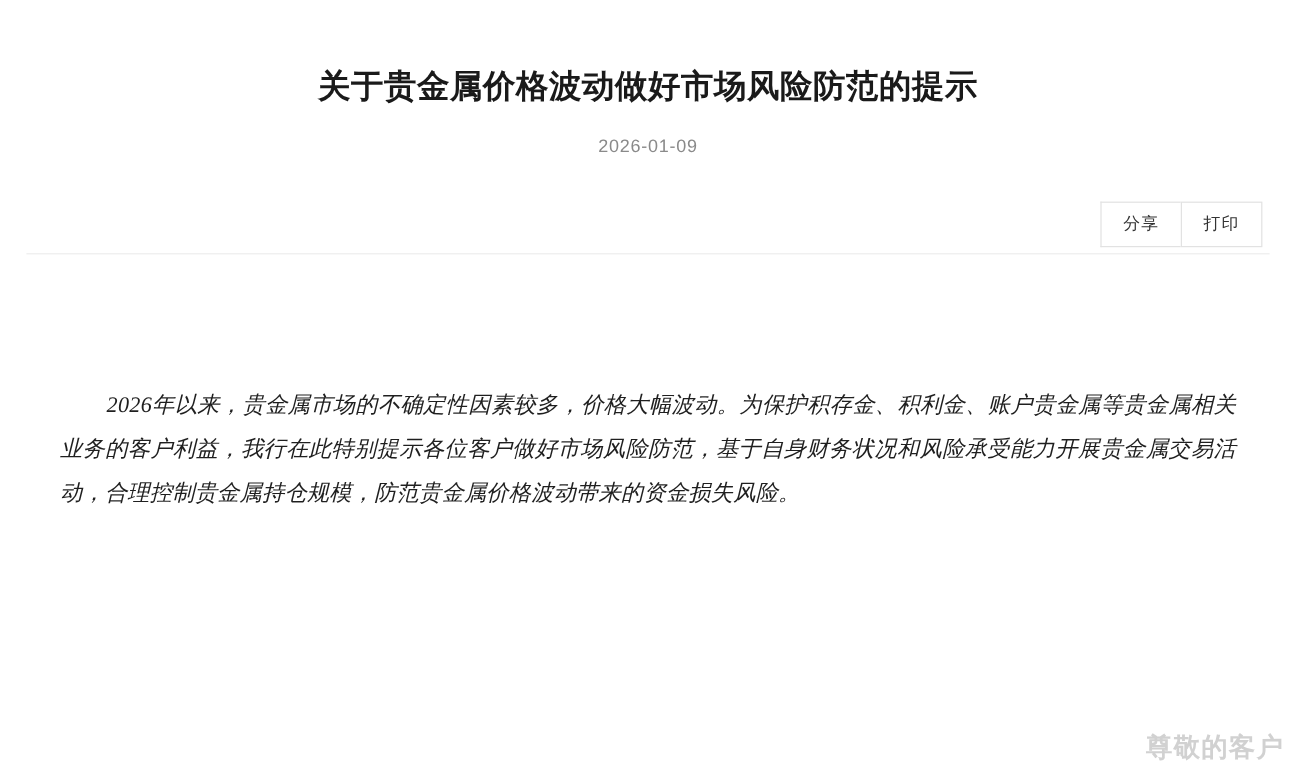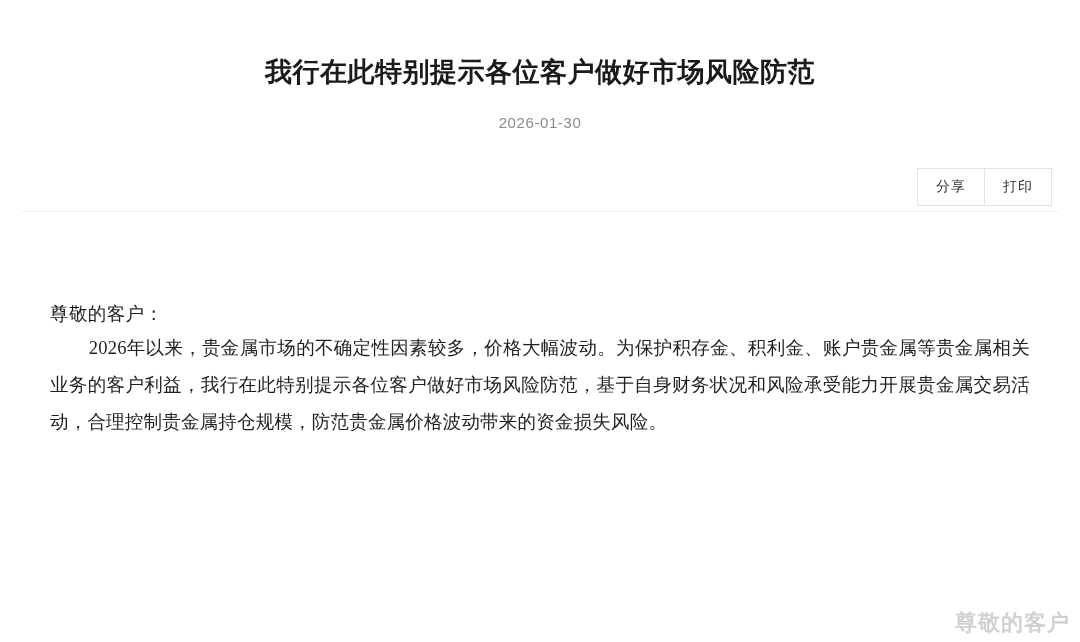--- a/index.html
+++ b/index.html
@@ -81,23 +81,25 @@
   .salutation {
     font-size: 18.5px;
     color: #1f1f1f;
     line-height: 1.6;
     letter-spacing: 0.4px;
   }
   .para {
     font-size: 18.5px;
     color: #1f1f1f;
     line-height: 2.0;
+    margin-top: 20px;
     text-indent: 2.1em;
     text-align: justify;
     letter-spacing: 0.2px;
+    font-style: italic;
   }
   .closing {
     font-size: 18.5px;
     color: #1f1f1f;
     margin-top: 24px;
     text-indent: 2.1em;
     letter-spacing: 0.4px;
   }
   .sign-block {
     position: absolute;
@@ -122,32 +124,31 @@
     color: #cfcfcf;
     letter-spacing: 1px;
     opacity: 0.95;
   }
 </style>
 </head>
 <body>
 
 <div class="page">
 
-  <h1 class="doc-title">我行在此特别提示各位客户做好市场风险防范</h1>
+  <h1 class="doc-title">关于贵金属价格波动做好市场风险防范的提示</h1>
 
-  <div class="doc-date">2026-01-30</div>
+  <div class="doc-date">2026-01-09</div>
 
   <div class="toolbar">
     <div class="tool-btn share">分享</div>
     <div class="tool-btn print">打印</div>
   </div>
 
   <div class="divider"></div>
 
   <div class="body-wrap">
-    <div class="salutation">尊敬的客户：</div>
     <div class="para">2026年以来，贵金属市场的不确定性因素较多，价格大幅波动。为保护积存金、积利金、账户贵金属等贵金属相关业务的客户利益，我行在此特别提示各位客户做好市场风险防范，基于自身财务状况和风险承受能力开展贵金属交易活动，合理控制贵金属持仓规模，防范贵金属价格波动带来的资金损失风险。</div>
   </div>
 
 
   <div class="watermark">尊敬的客户</div>
 
 </div>
 
 </body></html>

